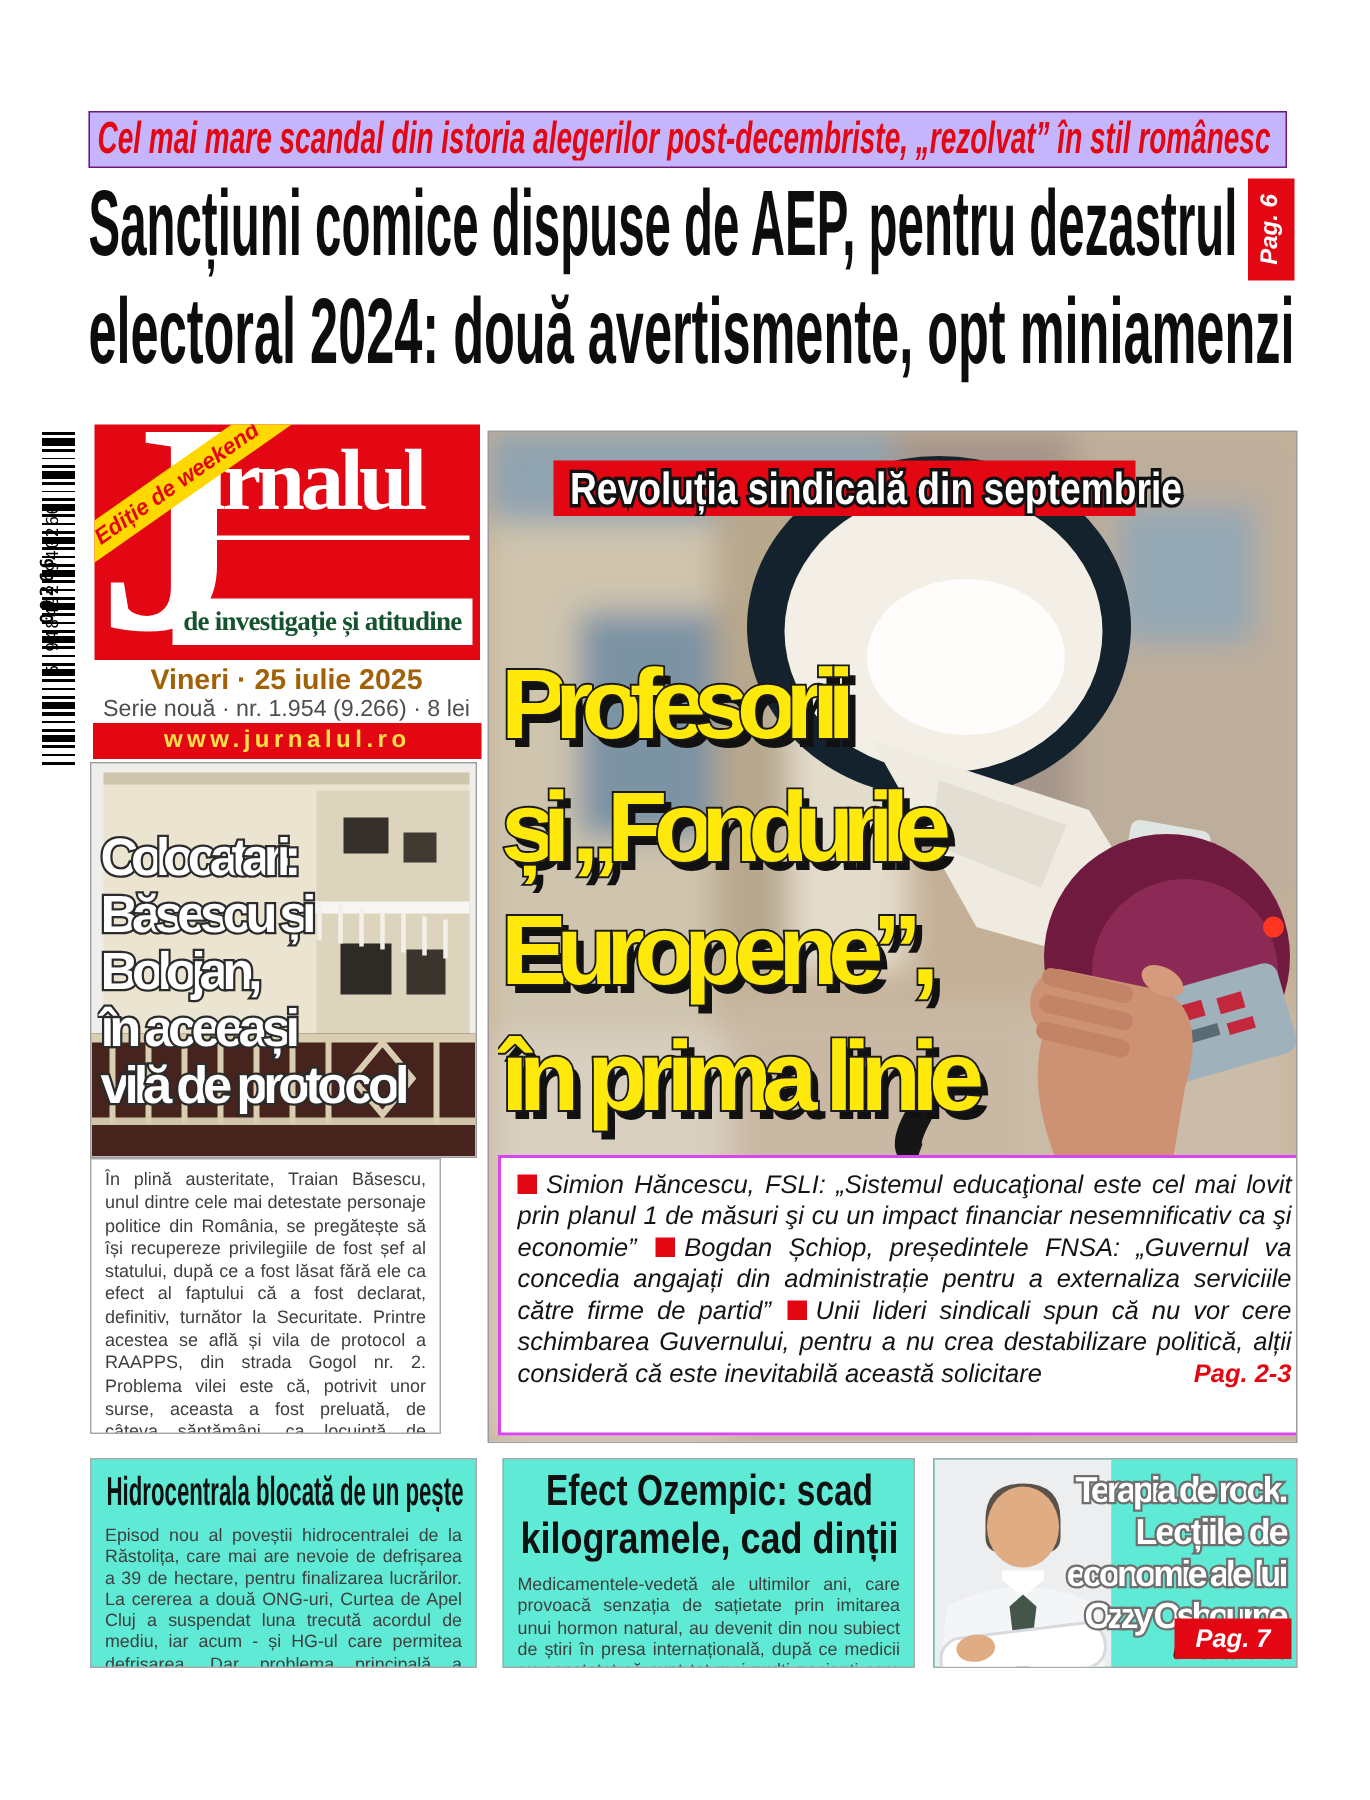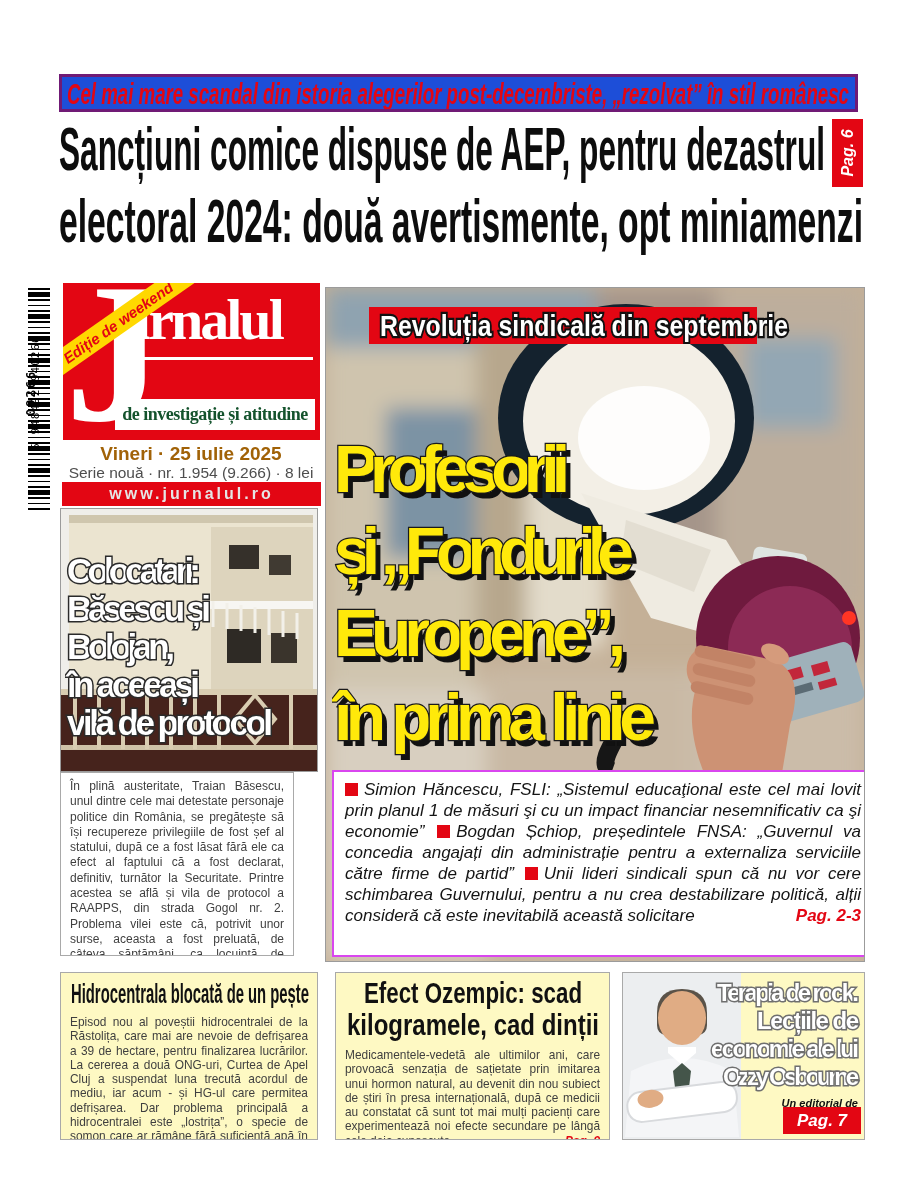--- a/index.html
+++ b/index.html
@@ -6,21 +6,21 @@
   body{
     width:913px;height:1200px;position:relative;background:#ffffff;
     font-family:"Liberation Sans",sans-serif;overflow:hidden;
   }
   .abs{position:absolute;}
   svg text{font-family:"Liberation Sans",sans-serif;}
 
   
   .top-strip{
     left:59px;top:74px;width:799px;height:38px;
-    background:#1d4ed8;border:3px solid #701a75;box-sizing:border-box;text-decoration:underline;
+    background:#c4b5fd;border:1px solid #701a75;box-sizing:border-box;text-decoration:underline;
   }
   
   .main-headline{left:59px;top:114px;width:806px;height:142px;}
   .page-tab{
     left:832px;top:119px;width:31px;height:68px;background:#e30613;
     display:flex;align-items:center;justify-content:center;
   }
   .page-tab span{
     transform:rotate(-90deg);white-space:nowrap;color:#fff;
     font-style:italic;font-weight:bold;font-size:16px;
@@ -59,21 +59,21 @@
   .tagline-box span{
     color:#14532d;font-family:"Liberation Serif",serif;font-weight:bold;
     font-size:18px;letter-spacing:-0.5px;white-space:nowrap;
   }
   .date-line{left:60px;top:443px;width:262px;text-align:center;font-weight:bold;font-size:19px;color:#a16207;}
   .issue-line{left:60px;top:464px;width:262px;text-align:center;font-size:15.5px;color:#4e4e4e;}
   .site-bar{
     left:62px;top:482px;width:259px;height:24px;background:#e30613;
     display:flex;align-items:center;justify-content:center;
   }
-  .site-bar span{color:#e5e5e5;font-weight:bold;font-size:16px;letter-spacing:3px;}
+  .site-bar span{color:#fde047;font-weight:bold;font-size:16px;letter-spacing:3px;}
 
   
   .barcode{left:16px;top:288px;width:42px;height:224px;}
   .barcode .bars{
     position:absolute;left:12px;top:0;width:22px;height:224px;
     background:repeating-linear-gradient(180deg,
       #000 0 2px,#fff 2px 4px,#000 4px 9px,#fff 9px 11px,
       #000 11px 13px,#fff 13px 17px,#000 17px 18px,#fff 18px 22px);
   }
   .barcode .ean{
@@ -113,22 +113,22 @@
     font-size:17px;font-style:italic;line-height:21px;color:#141414;text-align:justify;overflow:hidden;
   }
   .bullet{
     display:inline-block;width:13px;height:13px;background:#e30613;
     margin:0 6px 0 2px;vertical-align:-1px;
   }
   .lead-summary .pageref{font-size:17px;}
 
   
   .bottom-box{
-    top:972px;height:168px;border:1px solid #a9a9a9;box-sizing:border-box;
-    background:#fef9c3;overflow:hidden;
+    top:972px;height:140px;border:1px solid #a9a9a9;box-sizing:border-box;
+    background:#5eead4;overflow:hidden;
   }
   .box-hydro{left:60px;width:258px;padding:5px 9px;}
   .box-ozempic{left:335px;width:275px;padding:4px 9px;}
   .box-rock{left:622px;width:243px;}
   .small-body{font-size:11.9px;line-height:14.3px;color:#3f3f3f;text-align:justify;margin-top:3px;}
   .byline{
     position:absolute;right:6px;top:122px;width:130px;text-align:right;
     font-size:11px;font-weight:bold;font-style:italic;color:#111;line-height:16px;
   }
   .pag7-box{

